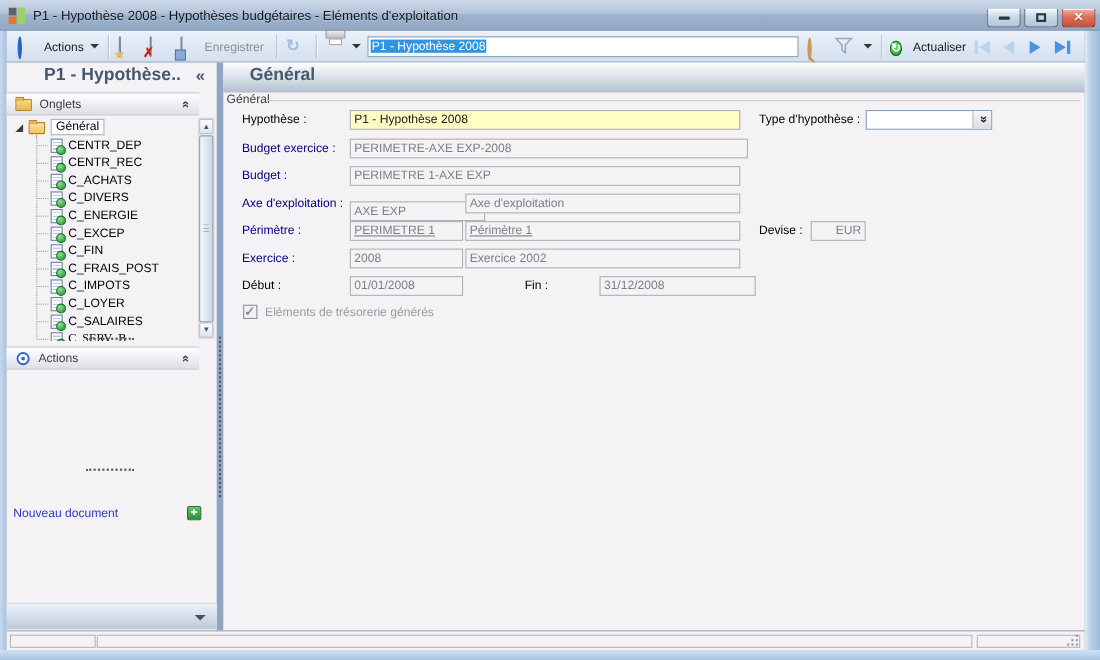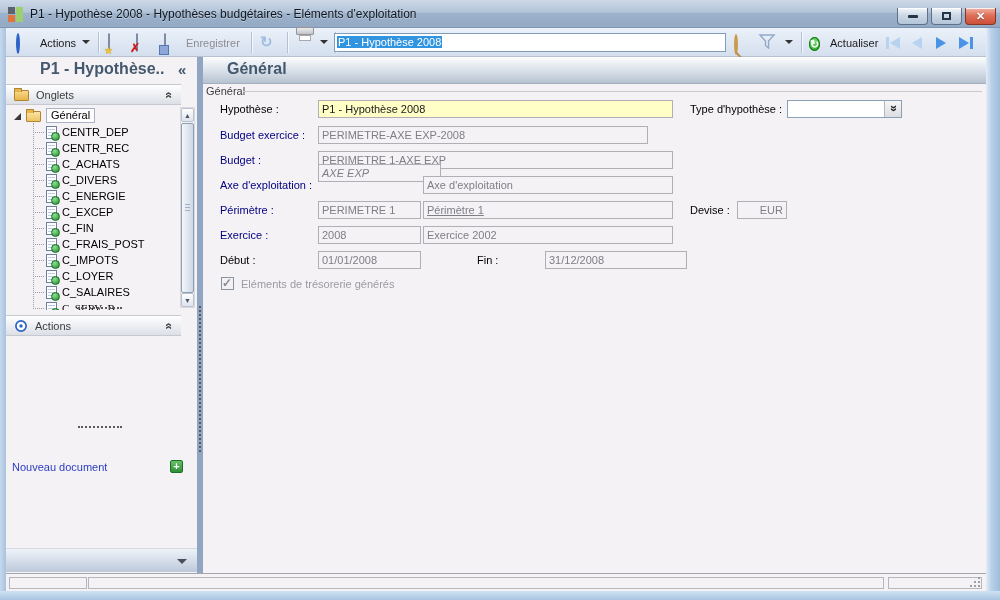--- a/index.html
+++ b/index.html
@@ -351,31 +351,31 @@
   <div class="inp yellow" style="left:115px; top:43px; width:355px;">P1 - Hypothèse 2008</div>
   <span class="flabel" style="left:487px; top:46px;">Type d'hypothèse :</span>
   <div class="combo" style="left:584px; top:43px; width:115px;">
     <span class="val"></span>
     <span class="btn">
         <span class="chev-dbl-down">«</span>
       </span>
   </div>
 
   <span class="flabel navy" style="left:17px; top:72px;">Budget exercice :</span>
-  <div class="inp" style="left:115px; top:69px; width:330px;">PERIMETRE-AXE EXP-2008</div>
+  <div class="inp" style="left:115px; top:69px; width:362px;">PERIMETRE-AXE EXP-2008</div>
 
   <span class="flabel navy" style="left:17px; top:97px;">Budget :</span>
   <div class="inp" style="left:115px; top:94px; width:355px;">PERIMETRE 1-AXE EXP</div>
 
   <span class="flabel navy" style="left:17px; top:122px;">Axe d'exploitation :</span>
-  <div class="inp" style="left:115px; top:107px; width:123px;font-style:italic;">AXE EXP</div>
+  <div class="inp" style="left:115px; top:126px; width:123px;">AXE EXP</div>
   <div class="inp" style="left:220px; top:119px; width:250px;">Axe d'exploitation</div>
 
   <span class="flabel navy" style="left:17px; top:147px;">Périmètre :</span>
-  <div class="inp" style="left:115px; top:144px; width:103px;">PERIMETRE 1</div>
+  <div class="inp" style="left:115px; top:144px; width:103px;text-decoration:underline;">PERIMETRE 1</div>
   <div class="inp" style="left:220px; top:144px; width:250px;text-decoration:underline;">Périmètre 1</div>
   <span class="flabel" style="left:487px; top:147px;">Devise :</span>
   <div class="inp" style="left:534px; top:144px; width:50px;text-align:right;">EUR</div>
 
   <span class="flabel navy" style="left:17px; top:172px;">Exercice :</span>
   <div class="inp" style="left:115px; top:169px; width:103px;">2008</div>
   <div class="inp" style="left:220px; top:169px; width:250px;">Exercice 2002</div>
 
   <span class="flabel" style="left:17px; top:197px;">Début :</span>
   <div class="inp" style="left:115px; top:194px; width:103px;">01/01/2008</div>

